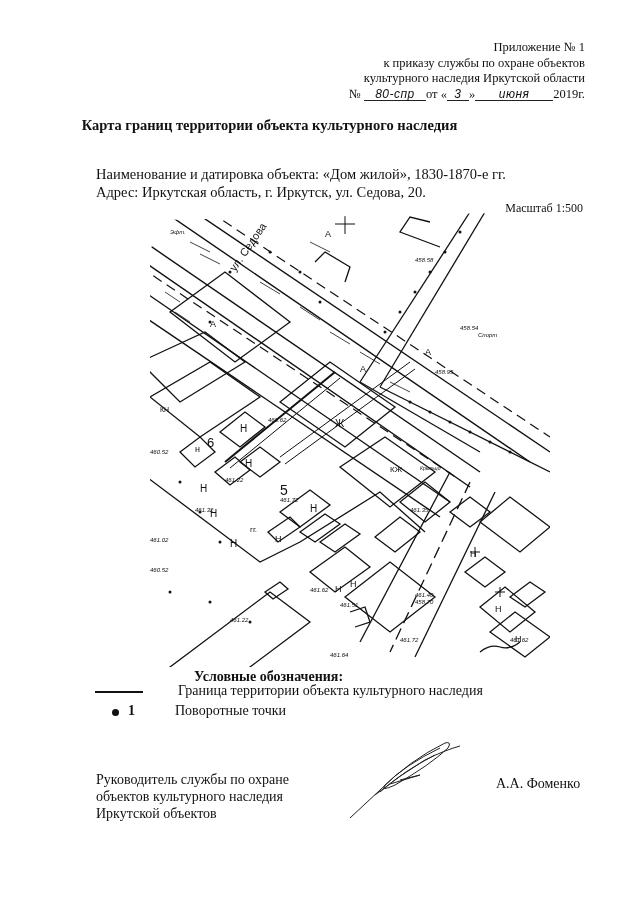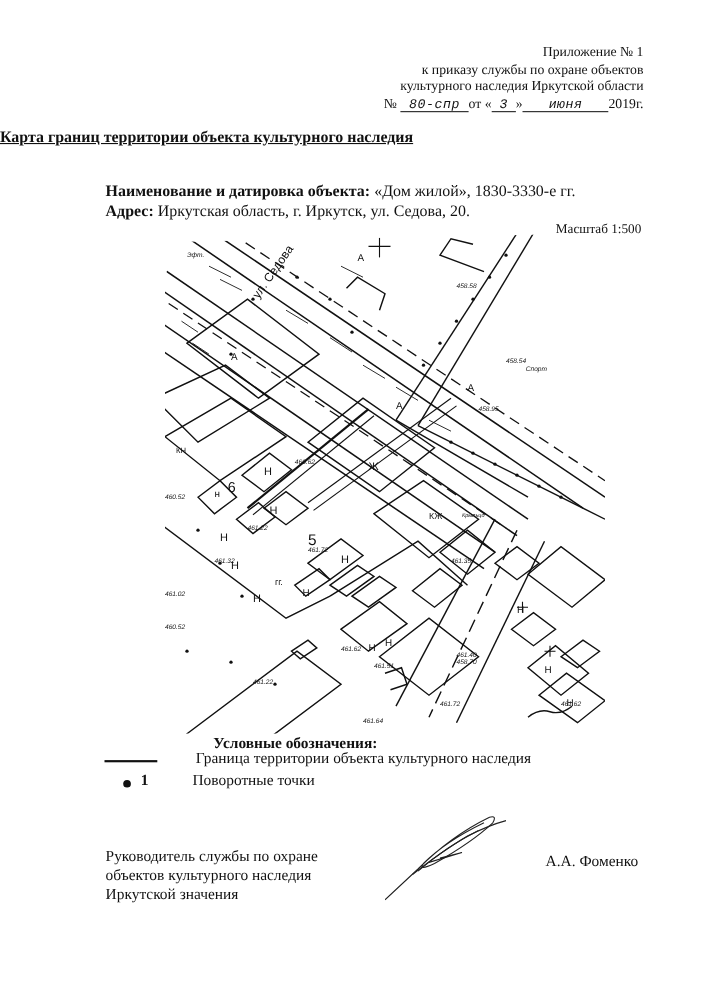--- a/index.html
+++ b/index.html
@@ -3,28 +3,28 @@
 <meta charset="utf-8">
 <style>
   html, body { margin: 0; padding: 0; background: #ffffff; }
   body {
     width: 639px; height: 905px; position: relative; overflow: hidden;
     font-family: "Liberation Serif", "DejaVu Serif", serif; color: #111;
   }
   .abs { position: absolute; }
   .appendix { right: 54px; top: 40px; text-align: right; font-size: 12.5px; line-height: 15.5px; }
   .appendix .line { white-space: nowrap; }
-  .hand { font-family: Liberation Mono, monospace; font-style: italic; font-size: 12px; letter-spacing: 0.5px;
+  .hand { font-family: Liberation Sans, sans-serif; font-style: italic; font-size: 12px; letter-spacing: 0.5px;
           display: inline-block; border-bottom: 1px solid #222; line-height: 12px; text-align: center; }
   .hand.num { width: 62px; }
   .hand.day { width: 22px; }
   .hand.month { width: 78px; }
-  .title { left: 0; width: 539px; top: 116px; font-weight: bold; font-size: 14.5px; line-height: 18px; text-decoration: underline; }
+  .title { left: 0; width: 539px; top: 116px; text-align: center; font-weight: bold; font-size: 14.5px; line-height: 18px; }
   .obj { left: 96px; top: 165px; font-size: 14.5px; line-height: 18px; white-space: nowrap; }
-  .obj b { font-weight: bold; }
+  .obj b { font-weight: normal; }
   .scale { right: 56px; top: 201px; font-size: 12px; }
   .map { left: 150px; top: 212px; width: 400px; height: 455px; }
   .legend-title { left: 0; width: 537px; top: 669px; text-align: center; font-weight: bold; font-size: 14px; }
   .legend-row { font-size: 14px; white-space: nowrap; }
   .legend-line { left: 95px; top: 691px; width: 48px; height: 0; border-top: 2px solid #111; }
   .legend-dot { left: 112px; top: 709px; width: 7px; height: 7px; border-radius: 50%; background: #111; }
   .legend-num { left: 128px; top: 703px; font-weight: bold; font-size: 14px; }
   .sign-left { left: 96px; top: 771px; font-size: 14px; line-height: 17px; }
   .sign-name { left: 496px; top: 776px; font-size: 14px; white-space: nowrap; }
   .signature { left: 350px; top: 740px; width: 125px; height: 80px; }
@@ -40,21 +40,21 @@
     <span>№</span>
     <span class="hand num">80-спр</span><span>от «</span><span class="hand day">3</span><span>»</span><span class="hand month">июня</span><span>2019г.</span>
   </div>
 </div>
 
 <div class="abs title">
   <div>Карта границ территории объекта культурного наследия</div>
 </div>
 
 <div class="abs obj">
-  <div><b>Наименование и датировка объекта:</b><span> «Дом жилой», 1830-3330-е гг.</span></div>
+  <div><b>Наименование и датировка объекта:</b><span> «Дом жилой», 1830-1870-е гг.</span></div>
   <div><b>Адрес:</b><span> Иркутская область, г. Иркутск, ул. Седова, 20.</span></div>
 </div>
 
 <div class="abs scale">Масштаб 1:500</div>
 
 <svg class="abs map" viewBox="0 0 400 455" xmlns="http://www.w3.org/2000/svg">
   <defs>
     <clipPath id="mapclip">
       <polygon points="10,8 400,0 400,455 0,455 0,40"></polygon>
     </clipPath>
@@ -238,21 +238,21 @@
 <div class="abs legend-title">Условные обозначения:</div>
 <div class="abs legend-line"></div>
 <div class="abs legend-row" style="left:178px; top:683px;text-align:center;">Граница территории объекта культурного наследия</div>
 <div class="abs legend-dot"></div>
 <div class="abs legend-num">1</div>
 <div class="abs legend-row" style="left:175px; top:703px;">Поворотные точки</div>
 
 <div class="abs sign-left">
   <div>Руководитель службы по охране</div>
   <div>объектов культурного наследия</div>
-  <div>Иркутской значения</div>
+  <div>Иркутской объектов</div>
 </div>
 
 <svg class="abs signature" viewBox="0 0 125 80" xmlns="http://www.w3.org/2000/svg">
   <g fill="none" stroke="#222" stroke-width="1">
     <path d="M 0 78 L 30 50 Q 60 20 95 3 Q 102 1 98 8 Q 80 25 45 45 Q 30 52 35 45 Q 55 25 90 8"></path>
     <path d="M 25 55 Q 50 35 75 20 Q 95 10 110 6"></path>
     <path d="M 30 52 Q 55 30 85 15"></path>
     <path d="M 40 44 L 70 35 L 50 40"></path>
   </g>
 </svg>

